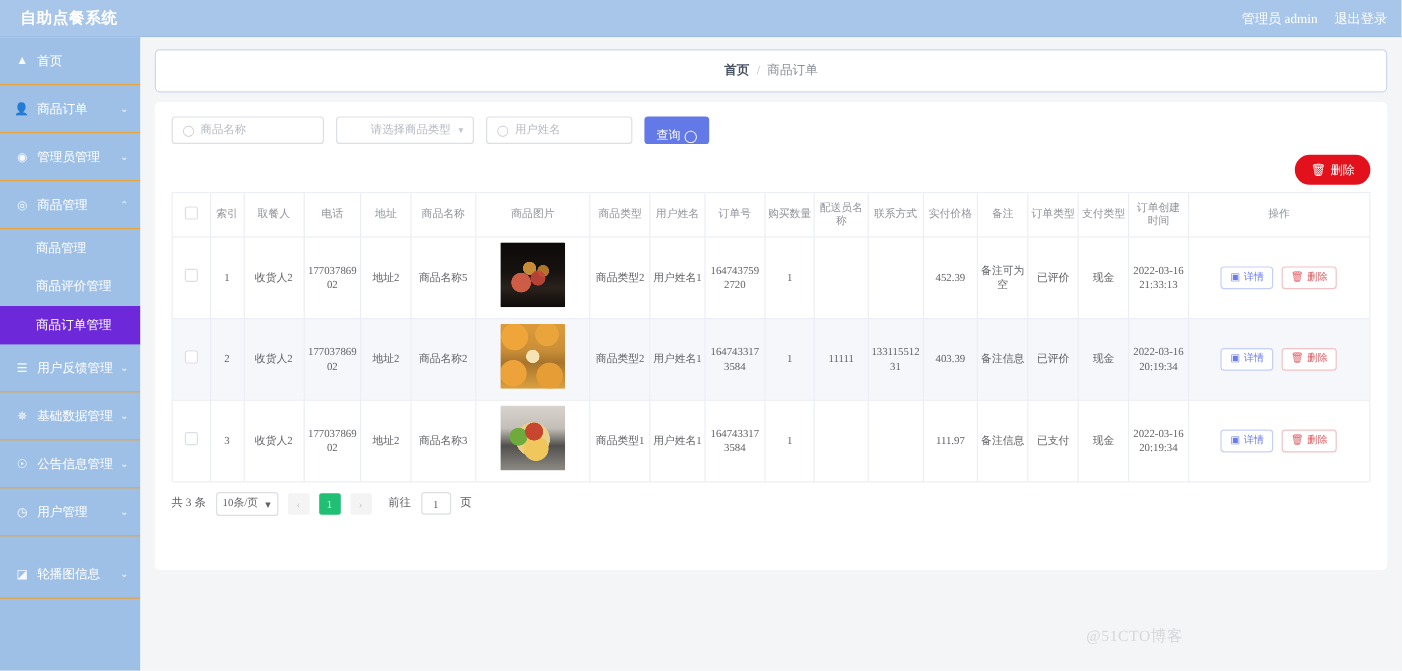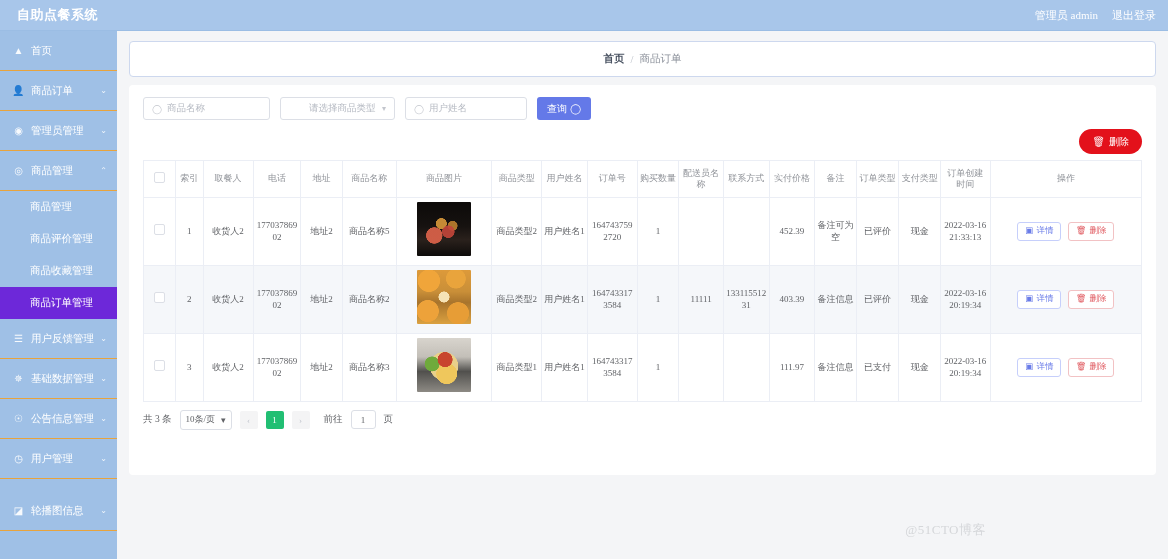--- a/index.html
+++ b/index.html
@@ -74,21 +74,21 @@
     height: 23px; border: 1px solid #dcdfe6; border-radius: 3px; background: #fff;
     display: flex; align-items: center; padding: 0 8px; font-size: 9.5px; color: #b5b9c2;
   }
   .inp .ic { margin-right: 5px; font-size: 9px; color: #c3c6cd; }
   .inp.w1 { width: 127px; }
   .inp.w2 { width: 115px; justify-content: space-between; padding-left: 28px; }
   .inp.w3 { width: 122px; }
   .inp .chev { font-size: 8px; color: #c3c6cd; }
   .btn-search {
     height: 23px; padding: 0 10px; background: #6479e8; color: #fff; border: none;
-    border-radius: 3px; font-size: 10px; display: flex; align-items: center; gap: 3px;
+    border-radius: 3px; font-size: 10px; display: flex; align-items: flex-end; gap: 3px;
     cursor: pointer; font-family: inherit;
   }
 
   .btn-delete-top {
     position: absolute; right: 14px; top: 44px;
     height: 25px; padding: 0 13px; background: #e3111b; color: #fff; border: none;
     border-radius: 13px; font-size: 10px; display: flex; align-items: center; gap: 4px;
     cursor: pointer; font-family: inherit;
   }
 
@@ -214,23 +214,20 @@
       <span class="mi-icon">◎</span>
       <span>商品管理</span>
       <span class="caret">⌃</span>
     </div>
 
     <div class="submenu-item">
       <span>商品管理</span>
     </div>
     <div class="submenu-item">
       <span>商品评价管理</span>
-    </div>
-    <div class="submenu-item">
-      <span>商品收藏管理</span>
     </div>
     <div class="submenu-item active">
       <span>商品订单管理</span>
     </div>
 
     <div class="menu-item">
       <span class="mi-icon">☰</span>
       <span>用户反馈管理</span>
       <span class="caret">⌄</span>
     </div>

